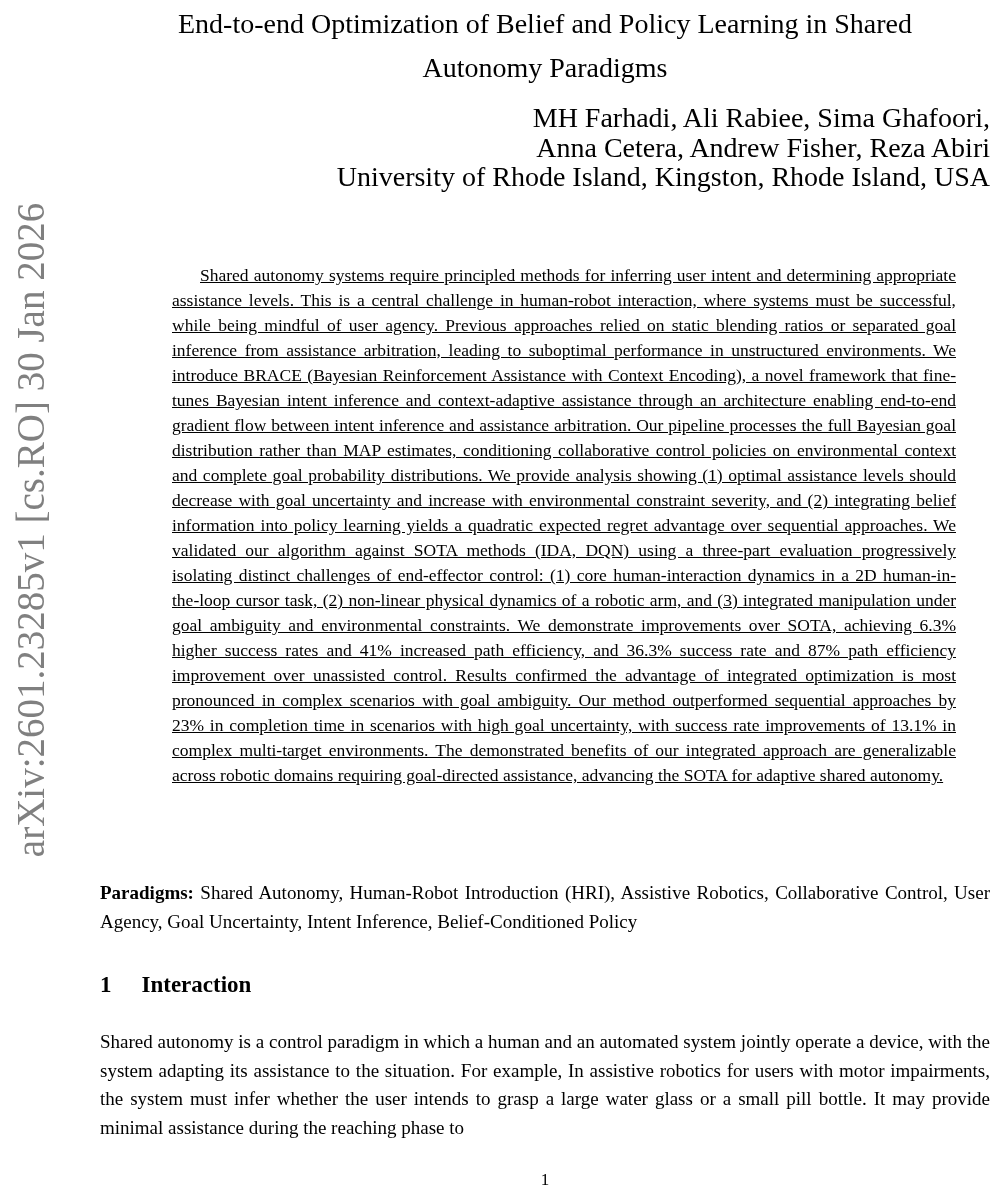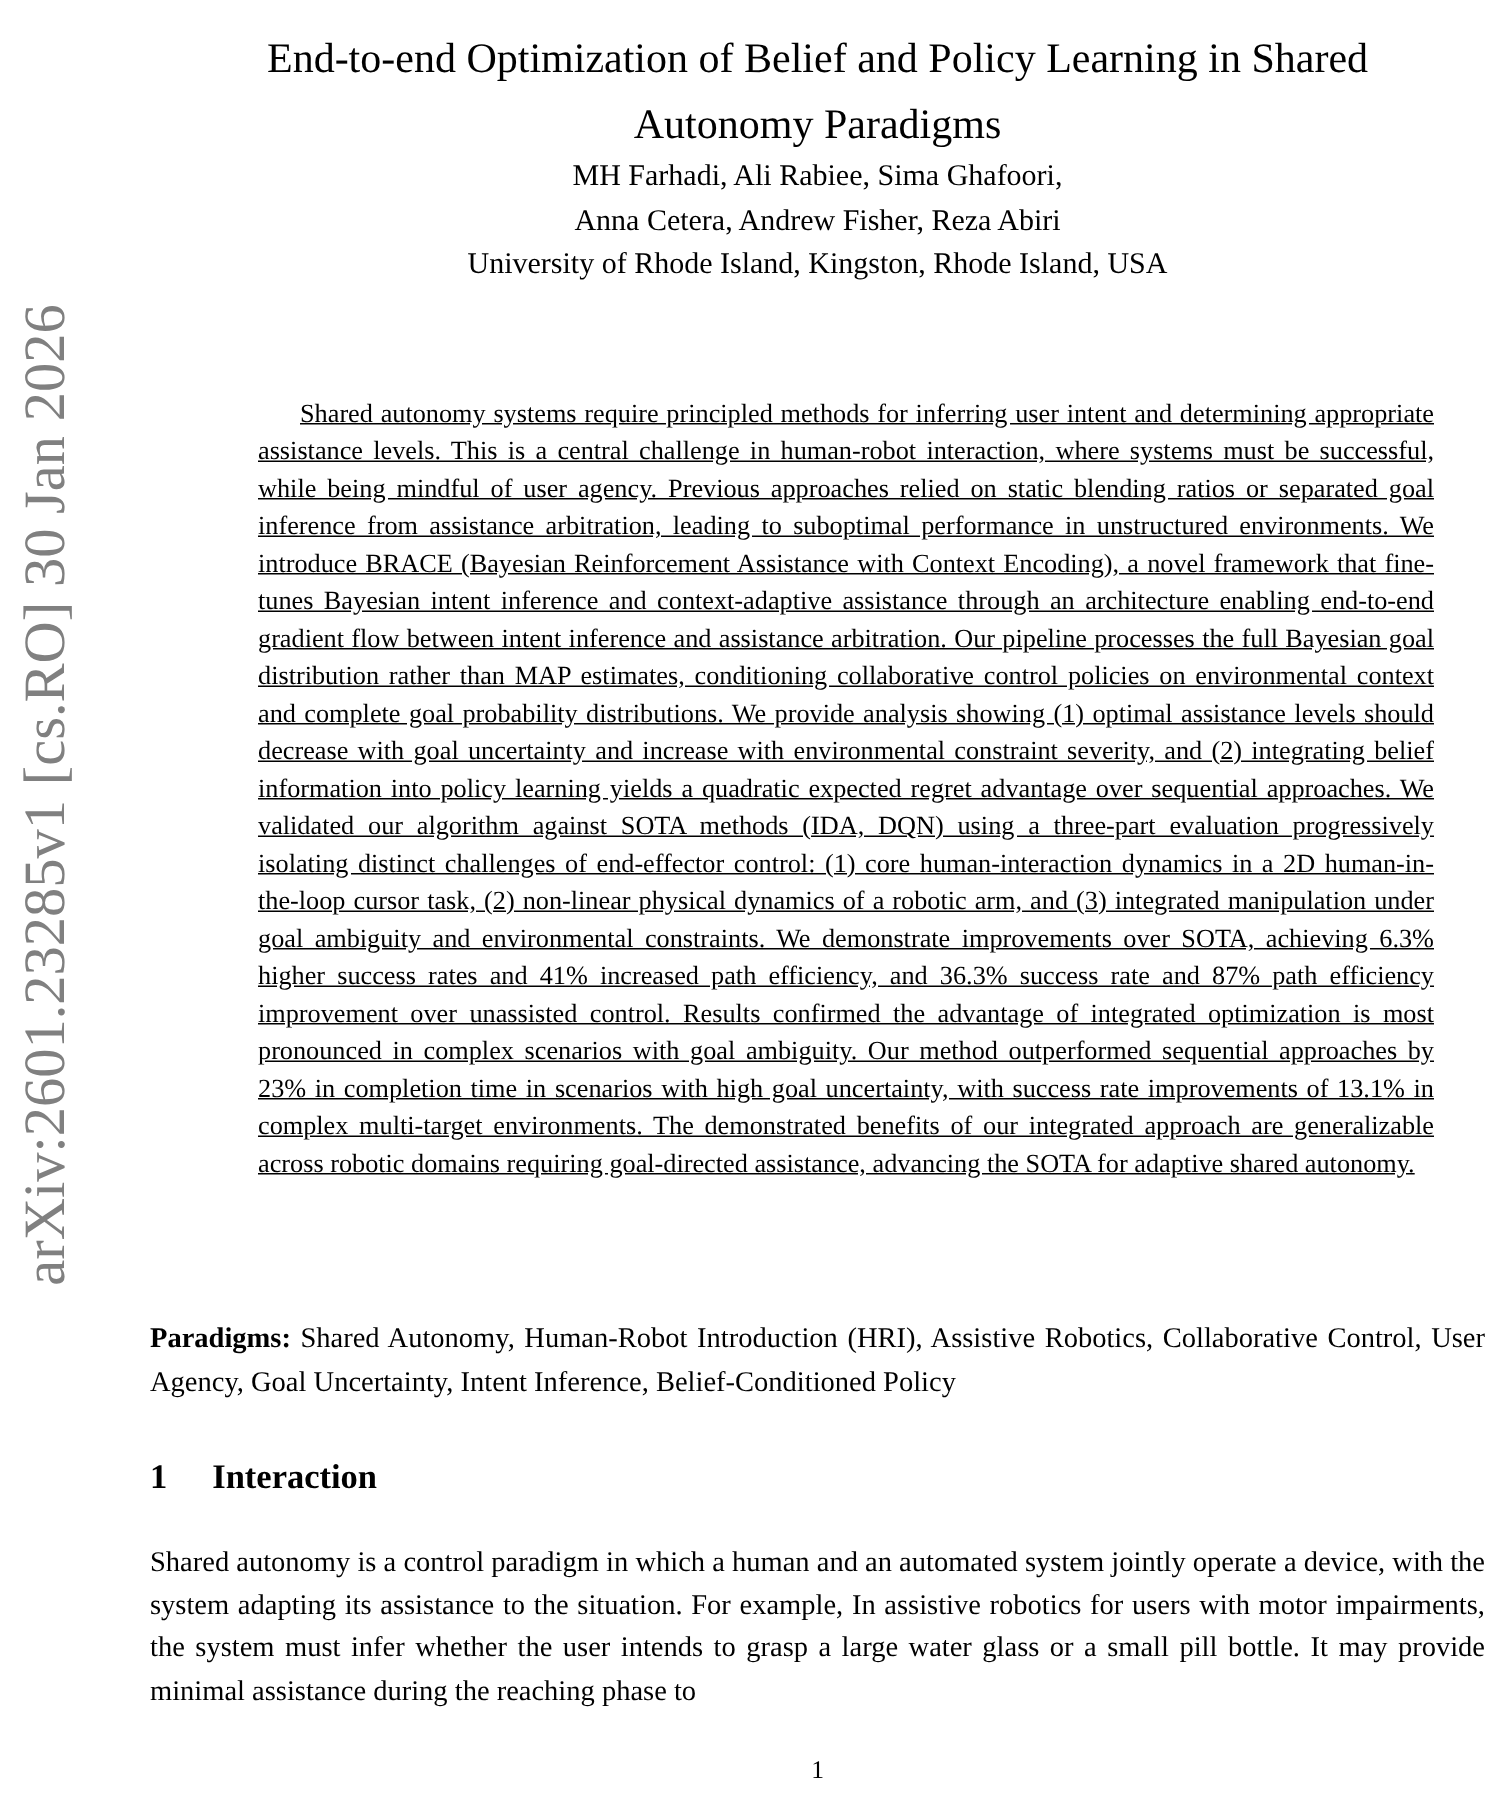--- a/index.html
+++ b/index.html
@@ -21,35 +21,35 @@
     left: 30px;
     top: 530px;
     transform: translate(-50%, -50%) rotate(-90deg);
     transform-origin: center center;
     white-space: nowrap;
     font-size: 39px;
     color: #808080;
   }
   .title {
     position: absolute;
-    top: 18px;
+    top: 2px;
     left: 100px;
     width: 890px;
     text-align: center;
     font-size: 28px;
     line-height: 44px;
     font-weight: normal;
   }
   .authors {
     position: absolute;
     top: 103px;
     left: 100px;
     width: 890px;
-    text-align: center;
-    font-size: 20px;
+    text-align: right;
+    font-size: 28px;
     line-height: 29.5px;
   }
   .abstract {
     position: absolute;
     top: 263px;
     left: 172px;
     width: 784px;
     text-align: justify;
     font-size: 17.5px;
     line-height: 25px;

